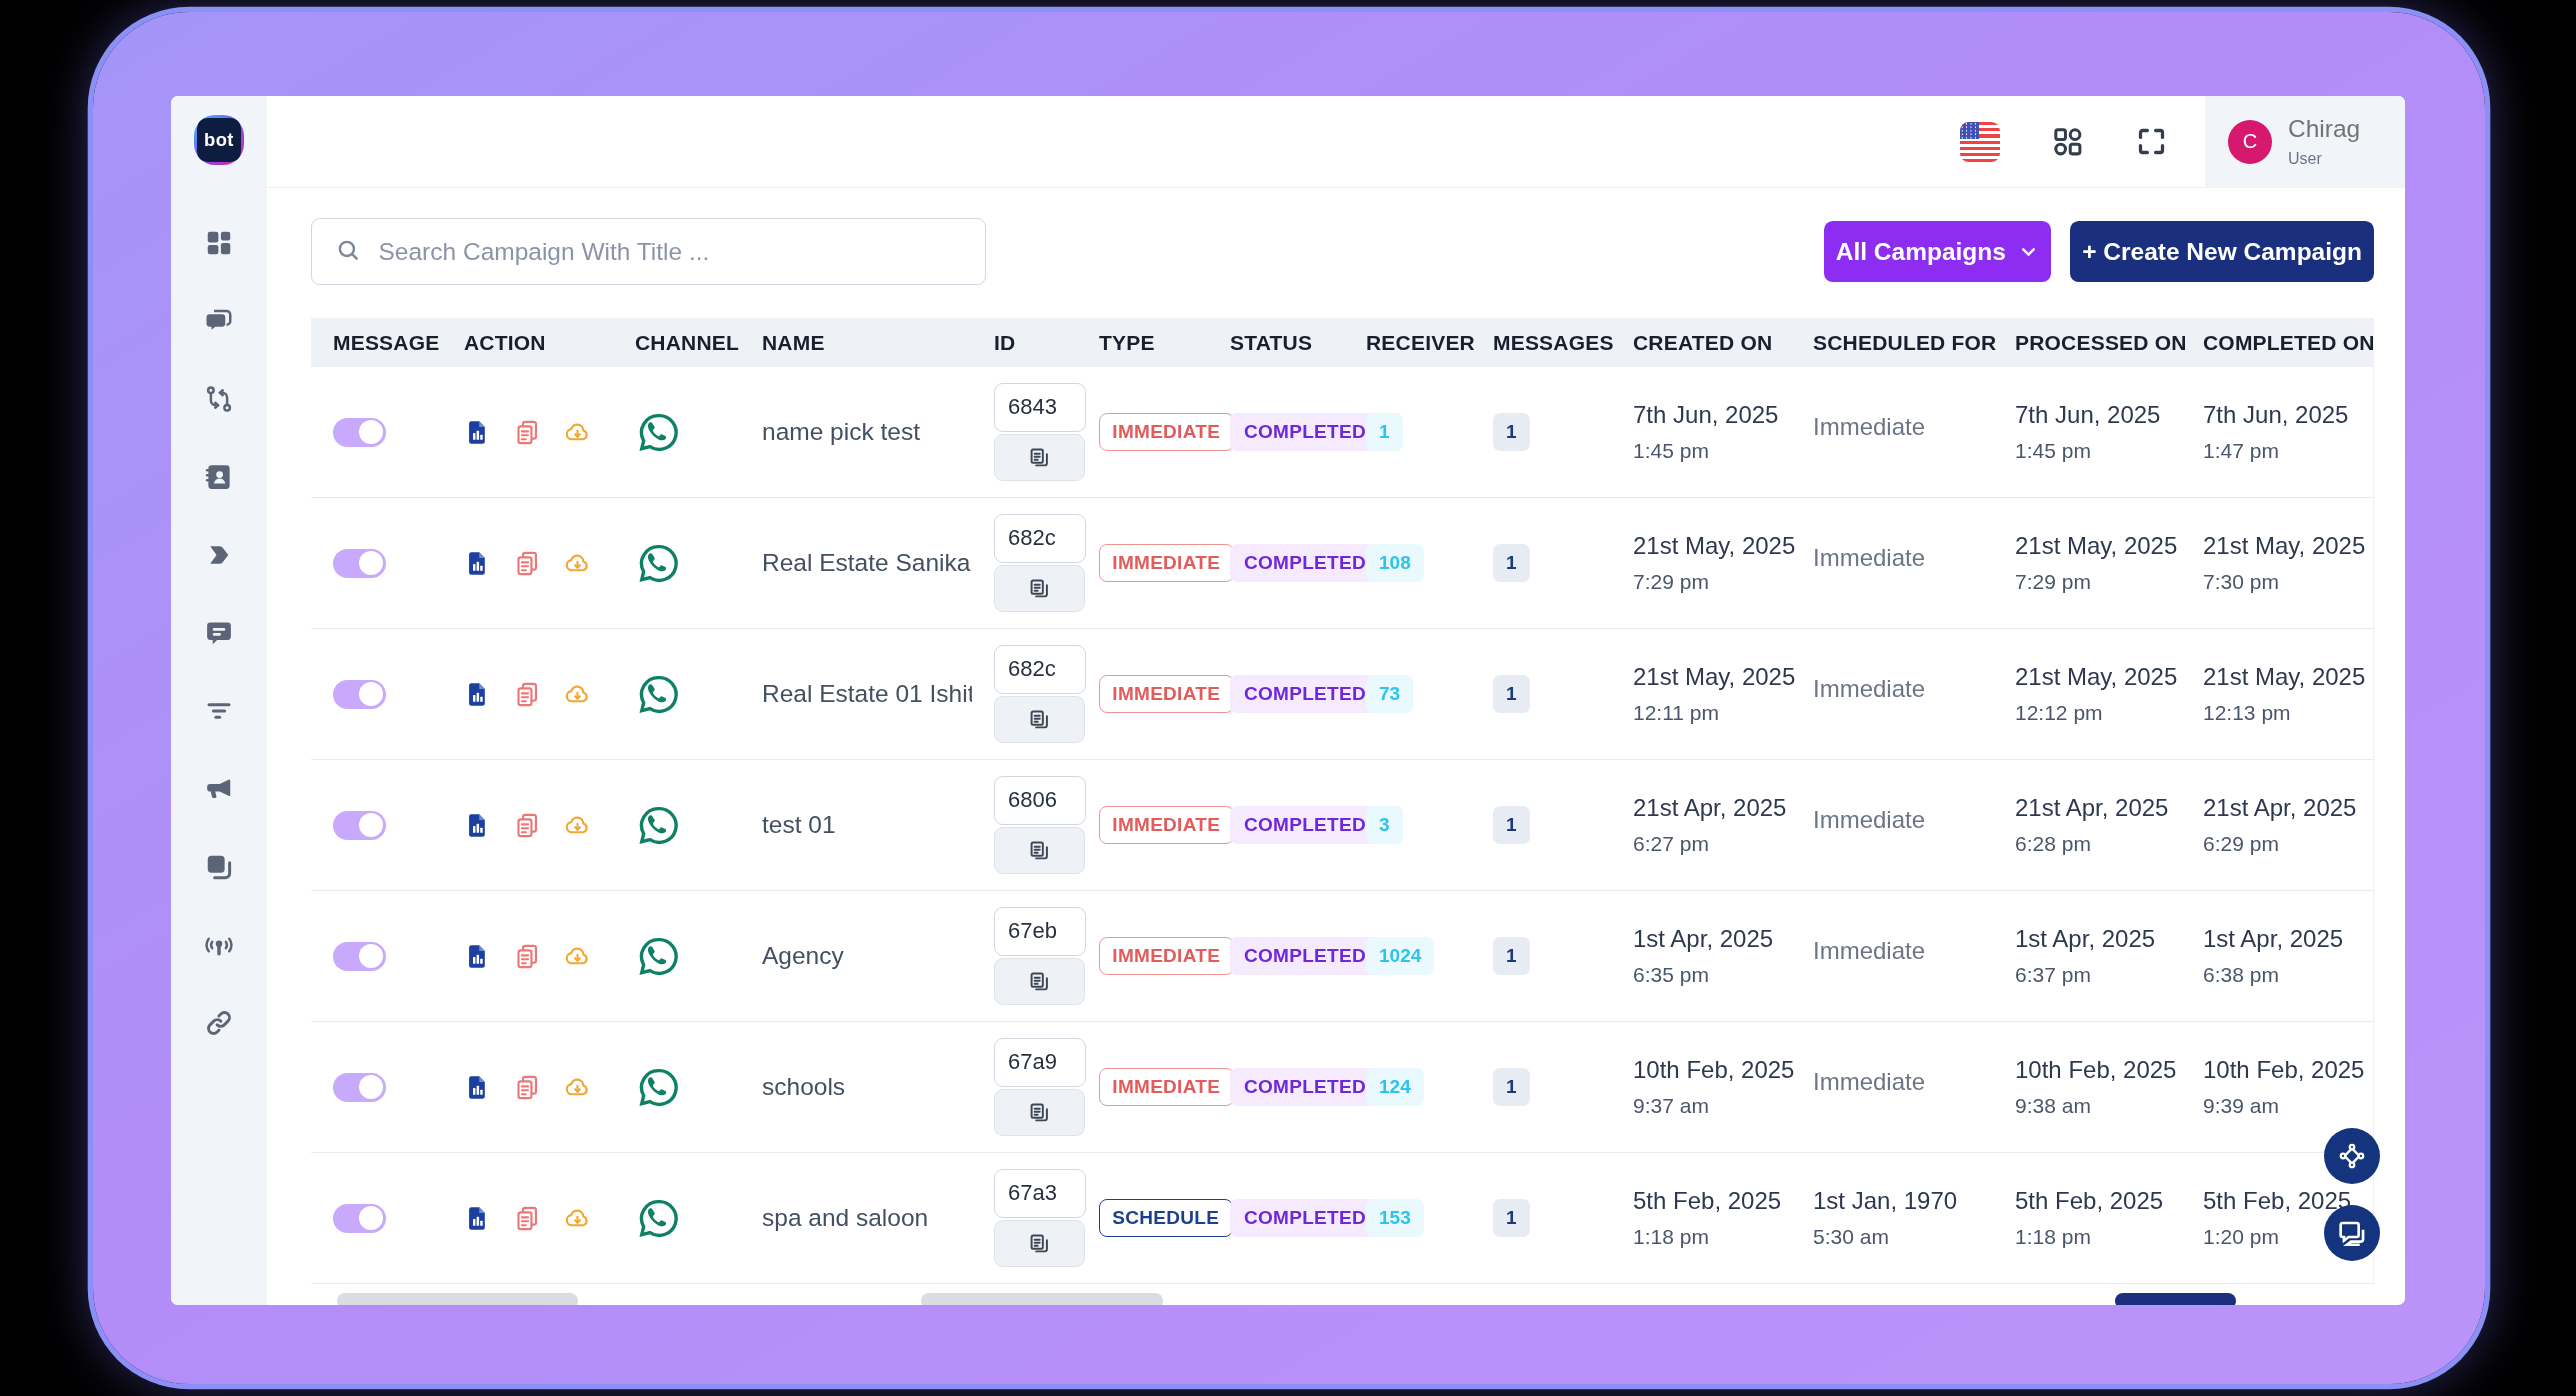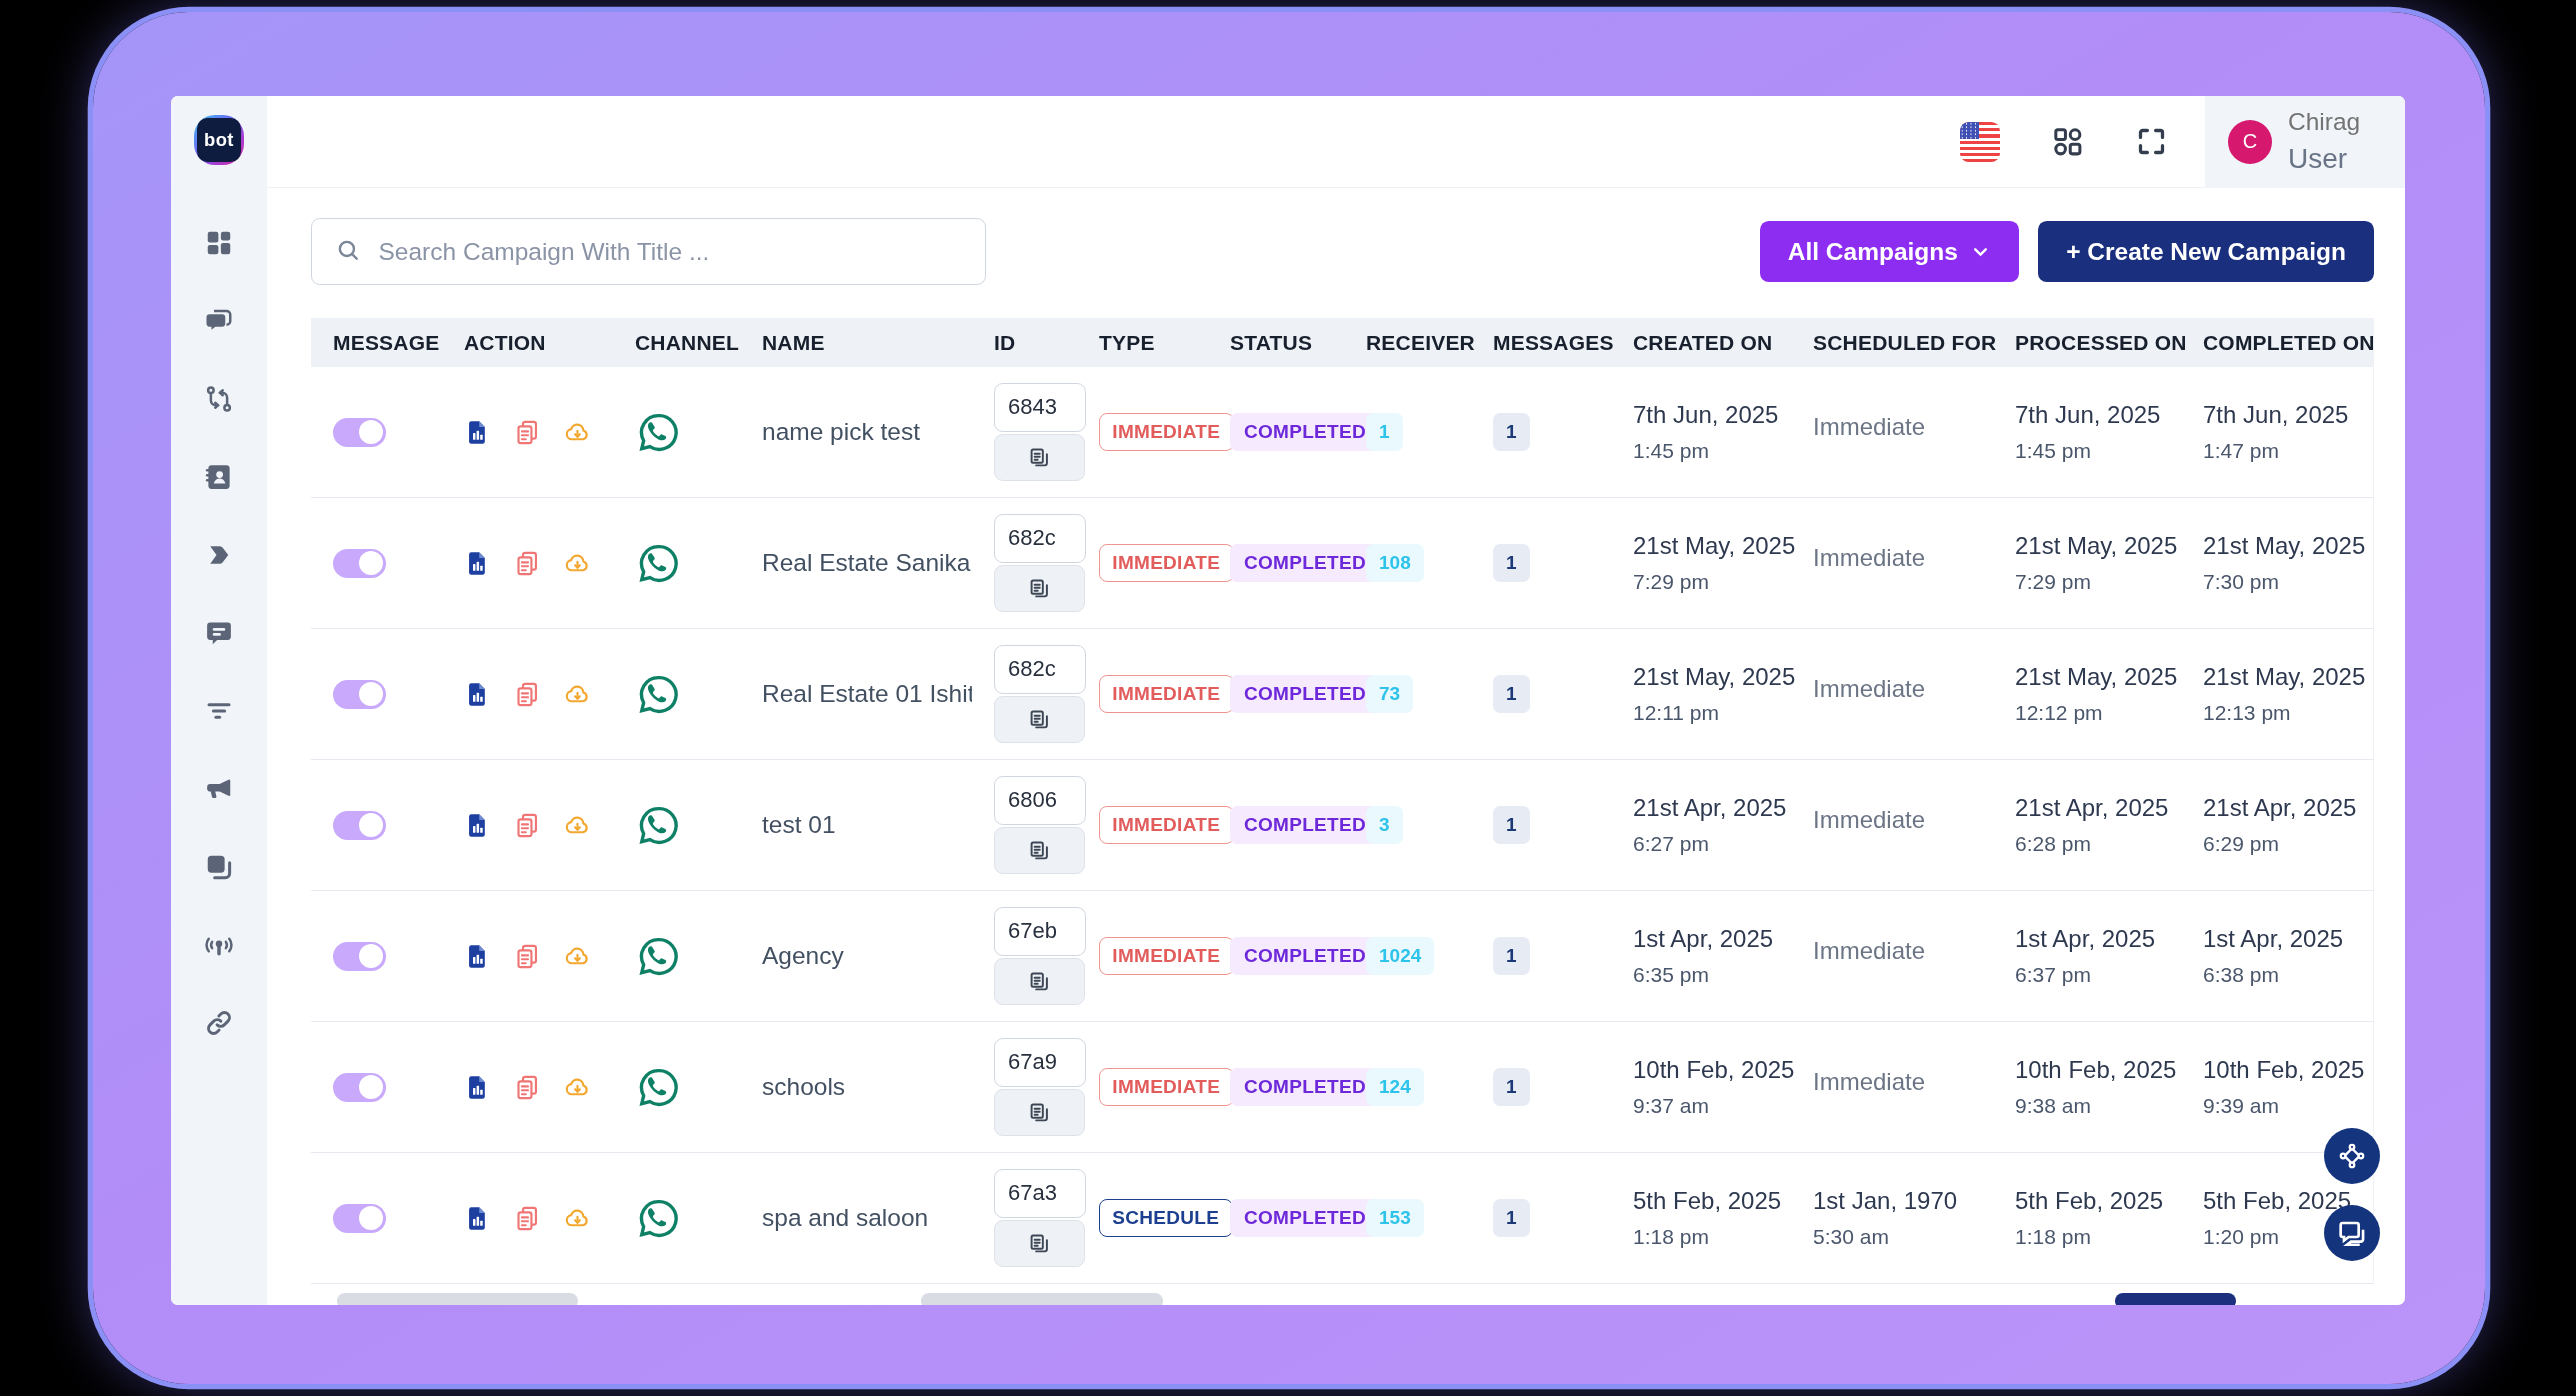--- a/index.html
+++ b/index.html
@@ -31,30 +31,30 @@
   .topbar { height:92px; background:#fff; border-bottom:0.9px solid #eef1f5; display:flex; align-items:center; justify-content:flex-end; flex-shrink:0; }
   .tb-icons { display:flex; align-items:center; gap:51px; margin-right:37px; color:#333d4d; }
   .tb-icons svg { width:33px; height:33px; display:block; }
   .flag { width:40px; height:40px; border-radius:8.8px; position:relative; overflow:hidden;
     background:repeating-linear-gradient(180deg,#ee4245 0 3.2px,#fff 3.2px 6.2px); }
   .flag::after { content:""; position:absolute; left:0; top:0; width:19px; height:17.5px; background:#3f51b5;
     background-image:radial-gradient(#fff 0.8px, transparent 1px); background-size:4.4px 3.5px; }
   .user-panel { width:200px; height:92px; background:#f1f5f9; display:flex; align-items:center; gap:16px; padding-left:23px; }
   .avatar { width:44px; height:44px; border-radius:50%; background:#d6186f; color:#fff; font-size:20px; display:flex; align-items:center; justify-content:center; flex-shrink:0; }
   .user-name { font-size:24.5px; color:#737373; }
-  .user-role { font-size:28px; color:#6a7487; margin-top:6.1px; }
+  .user-role { font-size:16px; color:#6a7487; margin-top:6.1px; }
   
   .content { flex:1; padding:30px 31px 0 44px; position:relative; min-width:0; }
   .toolbar { display:flex; align-items:center; justify-content:space-between; margin-bottom:33px; }
   .search-box { width:675px; height:67px; border:1.8px solid #cfd6e0; border-radius:8.8px; background:#fff; display:flex; align-items:center; gap:17.5px; padding:0 23px; }
   .search-box svg { width:26px; height:26px; color:#7b8698; flex-shrink:0; }
   .search-input { border:none; outline:none; flex:1; font-size:24.5px; color:#333d4d; background:transparent; font-family:inherit; }
   .search-input::placeholder { color:#8a94a6; }
   .toolbar-buttons { display:flex; gap:19px; }
-  .btn { height:61px; padding:0 28px; border:none; border-radius:8.8px; color:#fff; font-size:24.5px; font-weight:700; display:flex; align-items:center; gap:12.3px; font-family:inherit; cursor:pointer; }
+  .btn { height:61px; padding:0 12px; border:none; border-radius:8.8px; color:#fff; font-size:24.5px; font-weight:700; display:flex; align-items:center; gap:12.3px; font-family:inherit; cursor:pointer; }
   .btn-purple { background:#8d2df1; }
   .btn-navy { background:#1a2f7d; }
   .btn svg { width:21px; height:21px; }
   
   .t-head, .t-row { display:grid; grid-template-columns:131px 171px 127px 232px 105px 131px 136px 127px 140px 180px 202px 188px 1fr; }
   .t-head { background:#eef2f7; height:49px; align-items:center; }
   .th { font-size:21px; font-weight:700; color:#18202e; padding-left:22px; letter-spacing:0.2px; white-space:nowrap; }
   .t-row { height:131px; align-items:center; border-bottom:0.9px solid #e7ebf1; border-right:0.9px solid #eef1f5; background:#fff; }
   .cell { padding-left:22px; min-width:0; }
   .toggle { width:53px; height:29px; border-radius:15px; background:#c9a9fb; position:relative; cursor:pointer; }

